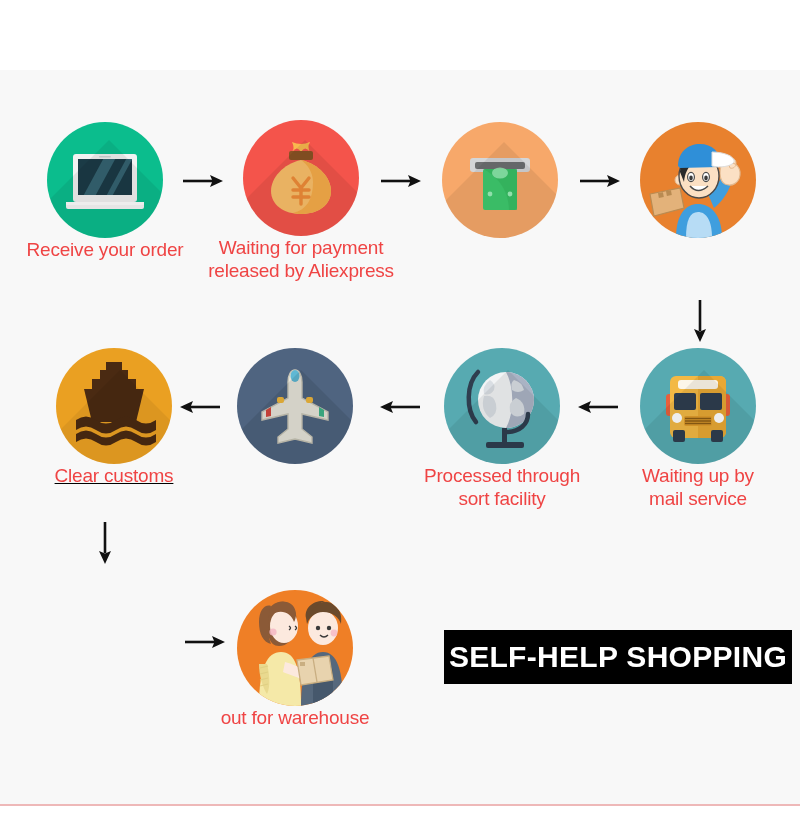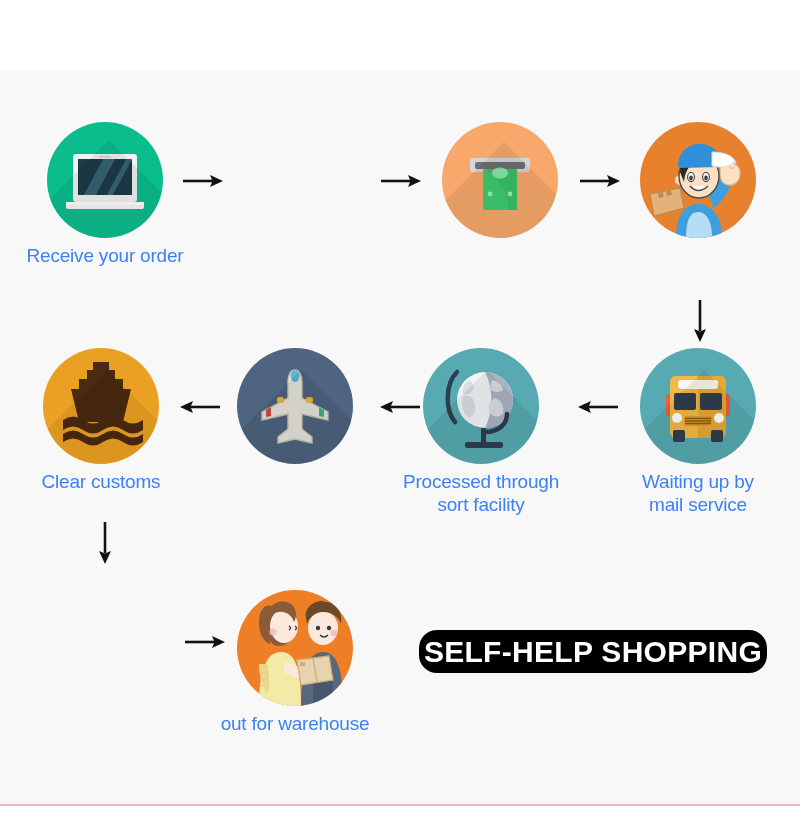--- a/index.html
+++ b/index.html
@@ -43,24 +43,23 @@
   }
   .circle {
     width: 116px;
     height: 116px;
     border-radius: 50%;
     margin: 0 auto;
     position: relative;
     overflow: hidden;
   }
   .label {
-    margin-top: 6px;
     font-size: 19px;
     line-height: 23px;
-    color: #3b82f6;
+    color: #ef4444;
     letter-spacing: -0.2px;
     white-space: pre-line;
     font-family: "Liberation Sans", "DejaVu Sans", sans-serif;
   }
 
   
   .arrow {
     position: absolute;
   }
   .arrow-h {
@@ -124,20 +123,40 @@
     <div class="label">Receive your order</div>
   </div>
 
   <div class="arrow arrow-h" style="left:183px; top:172px;">
     <svg width="40" height="18" viewBox="0 0 40 18">
       <path d="M0 9 L30 9" stroke="#111111" stroke-width="2.6"></path>
       <polygon points="40,9 27,3 29.5,9 27,15" fill="#111111"></polygon>
     </svg>
   </div>
 
+  <div class="node" style="left:201px; top:120px;">
+    <div class="circle" style="background:#f4544b;">
+      <div class="lshadow" style="left:62px; top:20px; width:150px; height:150px;"></div>
+      <svg width="116" height="116" viewBox="0 0 116 116">
+        <path d="M49 22 q3 6 0 10 q5 -7 9 0 q4 -7 9 0 q-3 -5 0 -10 q-9 4 -18 0Z" fill="#f9b84e"></path>
+        <rect x="46" y="31" width="24" height="9" rx="2" fill="#8a5324"></rect>
+        <path d="M58 40 C40 44 28 58 28 71 C28 85 41 94 58 94 C75 94 88 85 88 71 C88 58 76 44 58 40Z" fill="#fbc06a"></path>
+        <path d="M58 40 C64 44 70 52 70 62 C70 80 63 90 50 93 C53 93.7 55.5 94 58 94 C75 94 88 85 88 71 C88 58 76 44 58 40Z" fill="#f7ad4a"></path>
+        <g stroke="#f08c38" stroke-width="3.4" fill="none" stroke-linecap="round">
+          <path d="M50 58 L58 68"></path>
+          <path d="M66 58 L58 68"></path>
+          <path d="M50 70 L66 70"></path>
+          <path d="M50 77 L66 77"></path>
+          <path d="M58 68 L58 84"></path>
+        </g>
+      </svg>
+    </div>
+    <div class="label">Waiting for payment
+released by Aliexpress</div>
+  </div>
 
   <div class="arrow arrow-h" style="left:381px; top:172px;">
     <svg width="40" height="18" viewBox="0 0 40 18">
       <path d="M0 9 L30 9" stroke="#111111" stroke-width="2.6"></path>
       <polygon points="40,9 27,3 29.5,9 27,15" fill="#111111"></polygon>
     </svg>
   </div>
 
   <div class="node" style="left:400px; top:122px;">
     <div class="circle" style="background:#f7a86a;">
@@ -231,21 +250,21 @@
 mail service</div>
   </div>
 
   <div class="arrow arrow-h" style="left:578px; top:398px;">
     <svg width="40" height="18" viewBox="0 0 40 18">
       <path d="M40 9 L10 9" stroke="#111111" stroke-width="2.6"></path>
       <polygon points="0,9 13,3 10.5,9 13,15" fill="#111111"></polygon>
     </svg>
   </div>
 
-  <div class="node" style="left:381px; top:348px;text-align:center;">
+  <div class="node" style="left:402px; top:348px;text-align:center;">
     <div class="circle" style="background:#57aab1;">
       <div class="lshadow" style="left:64px; top:22px; width:150px; height:150px;"></div>
       <svg width="116" height="116" viewBox="0 0 116 116">
         <circle cx="62" cy="52" r="28" fill="#f2f4f5"></circle>
         <path d="M62 24 A28 28 0 0 1 62 80 A22 40 0 0 0 62 24Z" fill="#aab3c4"></path>
         <path d="M46 32 q6 4 4 10 q-4 6 -10 4 q-2 -8 6 -14Z" fill="#d9dee3"></path>
         <path d="M40 48 q10 -2 12 8 q2 10 -6 14 q-10 -8 -6 -22Z" fill="#d9dee3"></path>
         <path d="M70 32 q8 2 10 10 q-6 4 -12 0 q-2 -7 2 -10Z" fill="#d9dee3"></path>
         <path d="M72 50 q10 4 8 16 q-8 6 -14 -2 q-2 -10 6 -14Z" fill="#d9dee3"></path>
         <path d="M34 24 C22 36 22 62 32 74" stroke="#2f3e4f" stroke-width="4.5" fill="none" stroke-linecap="round"></path>
@@ -279,21 +298,21 @@
     </div>
   </div>
 
   <div class="arrow arrow-h" style="left:180px; top:398px;">
     <svg width="40" height="18" viewBox="0 0 40 18">
       <path d="M40 9 L10 9" stroke="#111111" stroke-width="2.6"></path>
       <polygon points="0,9 13,3 10.5,9 13,15" fill="#111111"></polygon>
     </svg>
   </div>
 
-  <div class="node" style="left:1px; top:348px;">
+  <div class="node" style="left:14px; top:348px;text-decoration:underline;">
     <div class="circle" style="background:#eaa022;">
       <div class="lshadow" style="left:64px; top:22px; width:150px; height:150px; background:rgba(0,0,0,0.06);"></div>
       <svg width="116" height="116" viewBox="0 0 116 116">
         <rect x="50" y="14" width="16" height="8" fill="#4a2a12"></rect>
         <rect x="44" y="22" width="28" height="9" fill="#4a2a12"></rect>
         <rect x="36" y="31" width="44" height="10" fill="#4a2a12"></rect>
         <path d="M28 41 L88 41 L80 74 L36 74Z" fill="#4a2a12"></path>
         <path d="M20 72 q10 -7 20 0 q10 7 20 0 q10 -7 20 0 q10 7 20 0 l0 10 q-10 7 -20 0 q-10 -7 -20 0 q-10 7 -20 0 q-10 -7 -20 0Z" fill="#4a2a12"></path>
         <path d="M20 86 q10 -7 20 0 q10 7 20 0 q10 -7 20 0 q10 7 20 0 l0 8 q-10 7 -20 0 q-10 -7 -20 0 q-10 7 -20 0 q-10 -7 -20 0Z" fill="#4a2a12"></path>
       </svg>
@@ -349,17 +368,17 @@
         <circle cx="97" cy="43" r="3.4" fill="#f5b7c4" opacity="0.8"></circle>
 
         <path d="M60 70 L92 66 L96 90 L64 95Z" fill="#e8d3ae" stroke="#c9ae81" stroke-width="1.3"></path>
         <path d="M76 68 L80 92" stroke="#c9ae81" stroke-width="1.3"></path>
         <rect x="63" y="72" width="5" height="4" fill="#c9ae81"></rect>
       </svg>
     </div>
     <div class="label">out for warehouse</div>
   </div>
 
-  <div class="banner" style="left:419px; top:630px; width:348px; height:43px;border-radius:18px;">
+  <div class="banner" style="left:444px; top:630px; width:348px; height:54px;">
     <span>SELF-HELP SHOPPING</span>
   </div>
 
 </div>
 
 </body></html>

